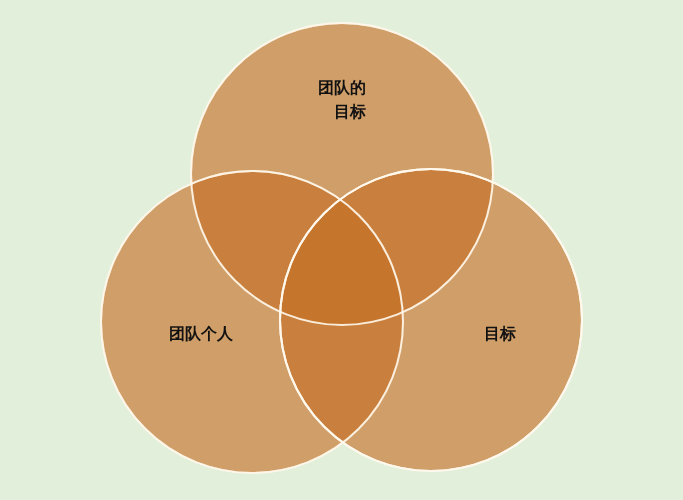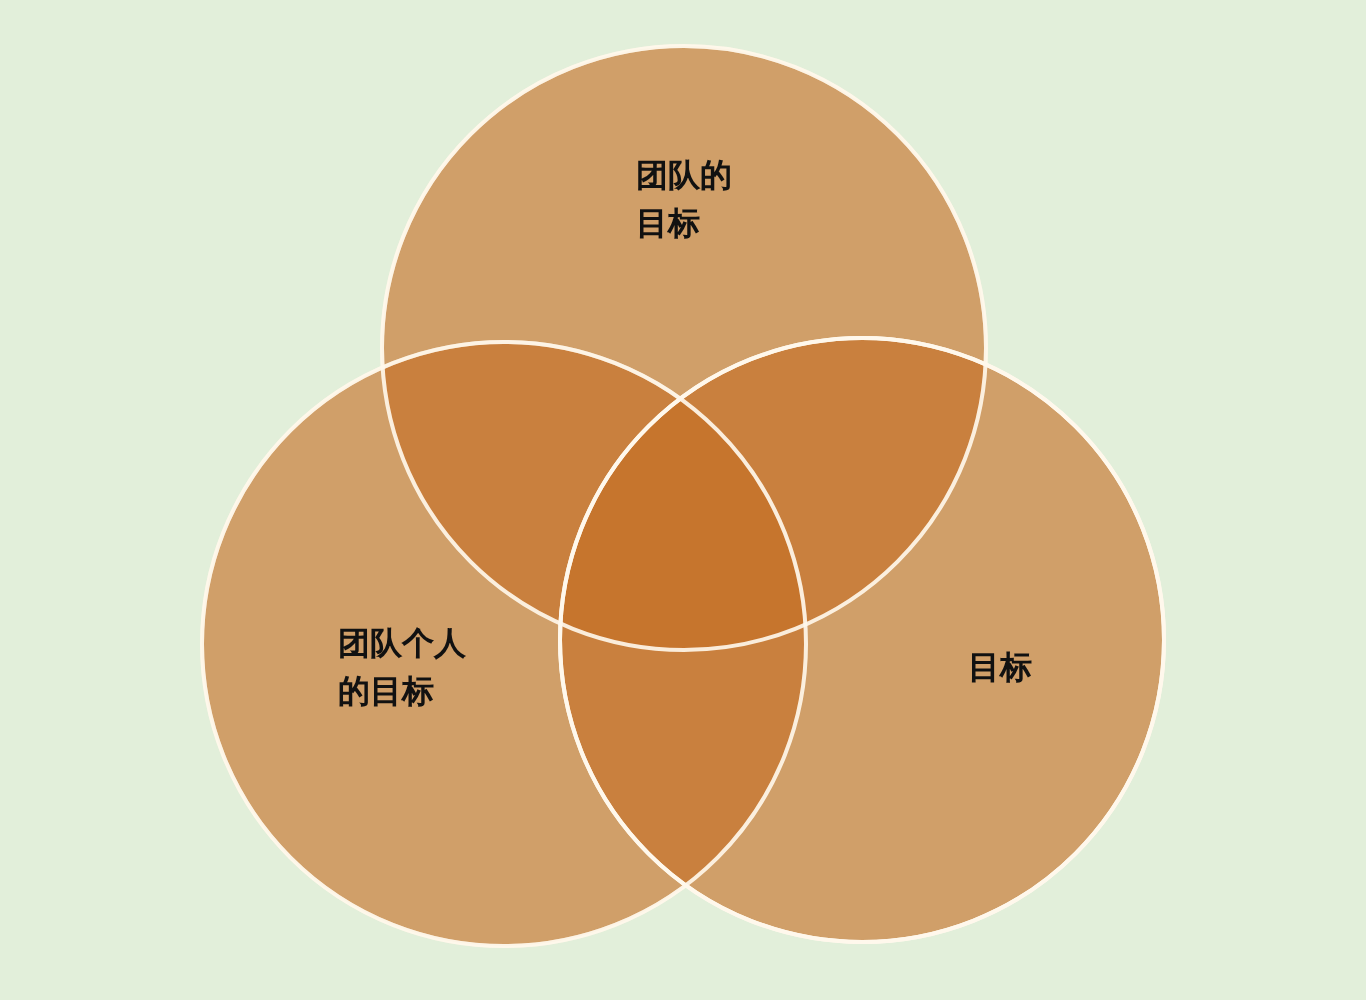--- a/index.html
+++ b/index.html
@@ -16,21 +16,21 @@
     }
     #venn {
       position: absolute;
       left: 0;
       top: 0;
       width: 683px;
       height: 500px;
     }
     .label {
       position: absolute;
-      text-align: left;
+      text-align: right;
       font-weight: bold;
       font-size: 16px;
       line-height: 24px;
       color: #111111;
       transform: translate(-50%, -50%);
       white-space: nowrap;
     }
     .label span { display: block; }
   </style>
 </head>
@@ -46,18 +46,17 @@
   <circle cx="431" cy="320" r="151" fill="none" stroke="#FFF8EC" stroke-width="2" id="o2"></circle>
 </svg>
 
 <div class="label" style="left:342px; top:100px;">
   <span>团队的</span>
   <span>目标</span>
 </div>
 
 <div class="label" style="left:201px; top:334px;">
   <span>团队个人</span>
-  <span>的目标</span>
 </div>
 
 <div class="label" style="left:500px; top:334px;">
   <span>目标</span>
 </div>
 
 </body></html>

